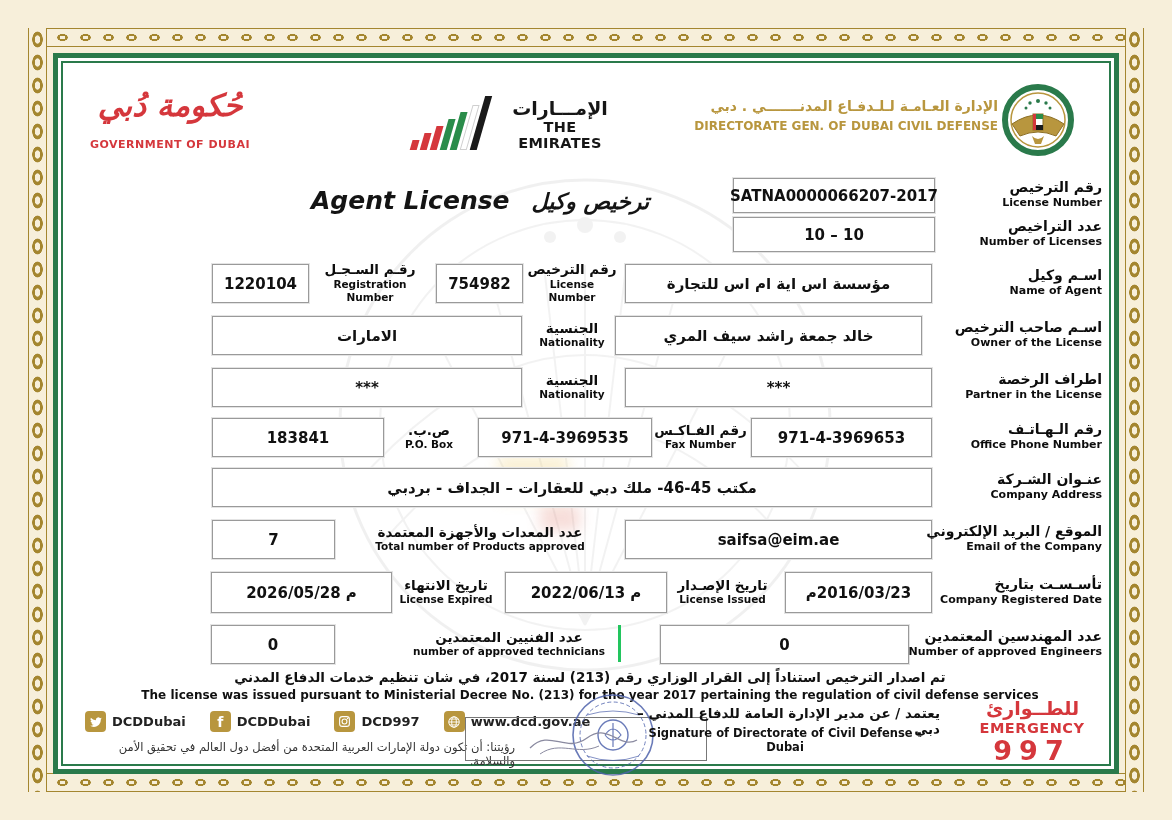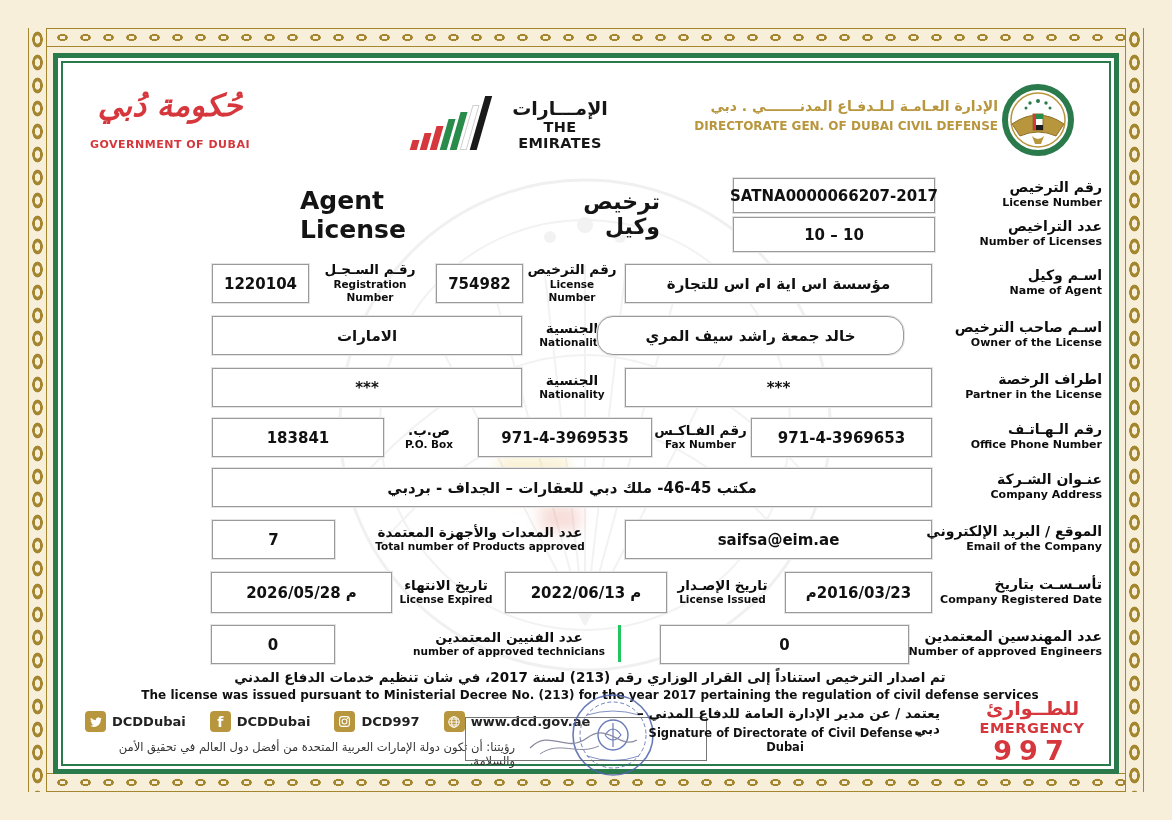--- a/index.html
+++ b/index.html
@@ -28,21 +28,21 @@
     font-weight:bold;font-size:15px;color:#111;white-space:nowrap;}
   .flabel{position:absolute;display:flex;flex-direction:column;align-items:center;justify-content:center;
     text-align:center;color:#0d0d0d;line-height:1.25;}
   .flabel .ar{font-size:13.5px;font-weight:bold;}
   .flabel .en{font-size:10.5px;font-weight:bold;}
   .rlabel{position:absolute;text-align:right;color:#0d0d0d;line-height:1.3;
     display:flex;flex-direction:column;justify-content:center;}
   .rlabel .ar{font-size:14px;font-weight:bold;}
   .rlabel .en{font-size:11px;font-weight:bold;}
 
-  .title-row{position:absolute;left:300px;top:186px;width:360px;display:flex;align-items:baseline;justify-content:center;gap:22px;}
+  .title-row{position:absolute;left:300px;top:186px;width:360px;display:flex;align-items:baseline;justify-content:center;gap:22px;font-style:italic;}
   .title-en{font-size:25px;font-weight:bold;color:#141414;}
   .title-ar{font-size:22px;font-weight:bold;color:#141414;}
 
   .gov-ar{position:absolute;left:95px;top:88px;width:150px;text-align:center;
     color:#d5373c;font-size:31px;font-weight:bold;line-height:1.1;font-style:italic;}
   .gov-en{position:absolute;left:80px;top:138px;width:180px;text-align:center;
     color:#d5373c;font-size:11px;font-weight:bold;letter-spacing:.5px;}
 
   .bars{position:absolute;left:418px;top:92px;width:78px;height:58px;display:flex;align-items:flex-end;gap:3px;transform:skewX(-16deg);}
   .bars span{width:7px;display:block;}
@@ -180,21 +180,21 @@
       <div class="en">Name of Agent</div>
   </div>
 
   <div class="box" style="left:212px;top:316px;width:308px;height:37px;" dir="rtl">
       <span>الامارات</span>
     </div>
   <div class="flabel" style="left:527px;top:316px;width:90px;height:37px;">
     <div class="ar" dir="rtl">الجنسية</div>
       <div class="en">Nationality</div>
   </div>
-  <div class="box" style="left:597px;top:316px;width:305px;height:37px;border-radius:16px;" dir="rtl">
+  <div class="box" style="left:615px;top:316px;width:305px;height:37px;" dir="rtl">
       <span>خالد جمعة راشد سيف المري</span>
     </div>
   <div class="rlabel" style="left:880px;top:316px;width:222px;height:37px;">
     <div class="ar" dir="rtl">اسـم صاحب الترخيص</div>
       <div class="en">Owner of the License</div>
   </div>
 
   <div class="box" style="left:212px;top:368px;width:308px;height:37px;">
       <span>***</span>
     </div>

